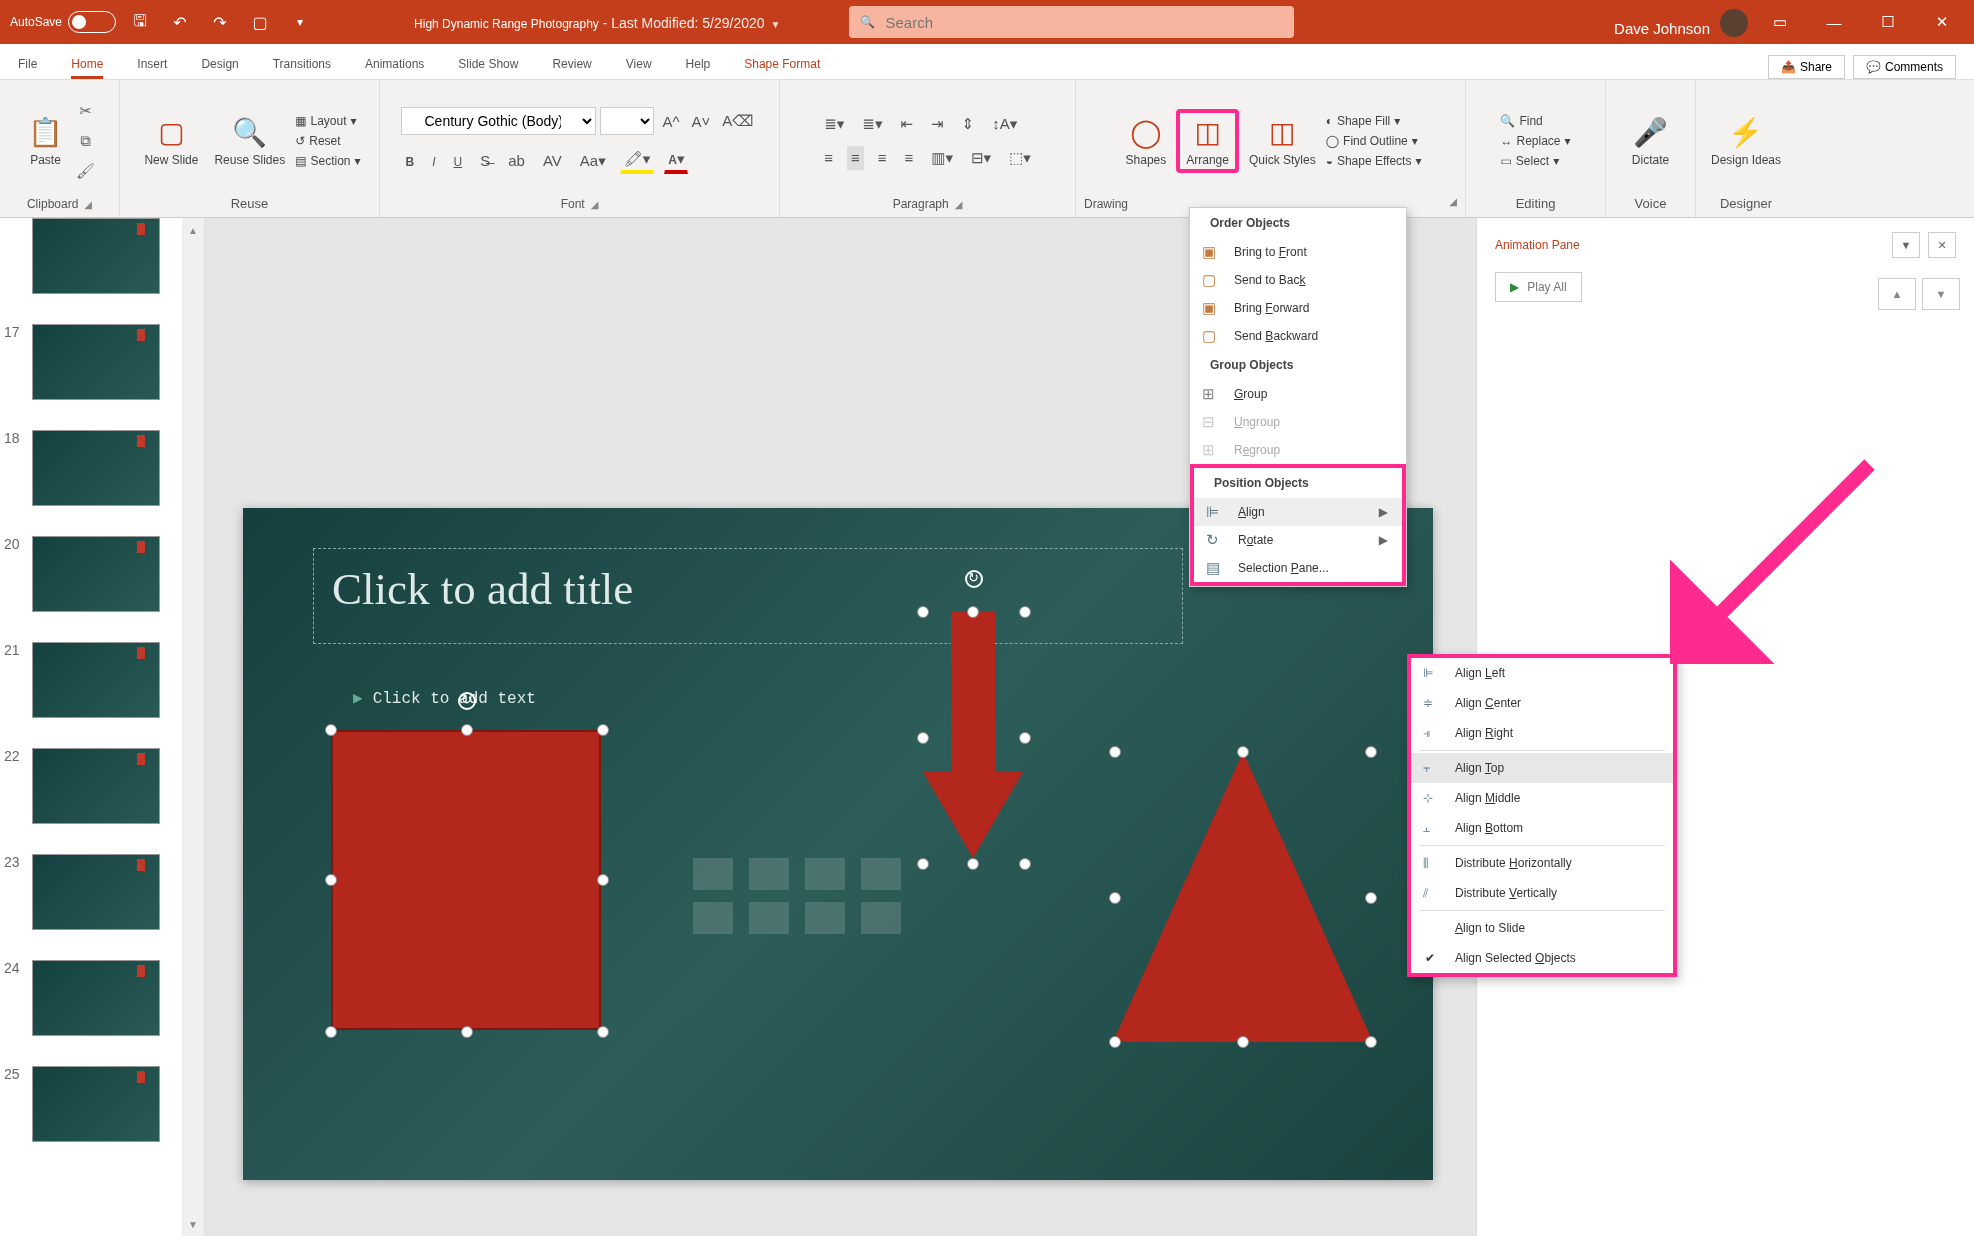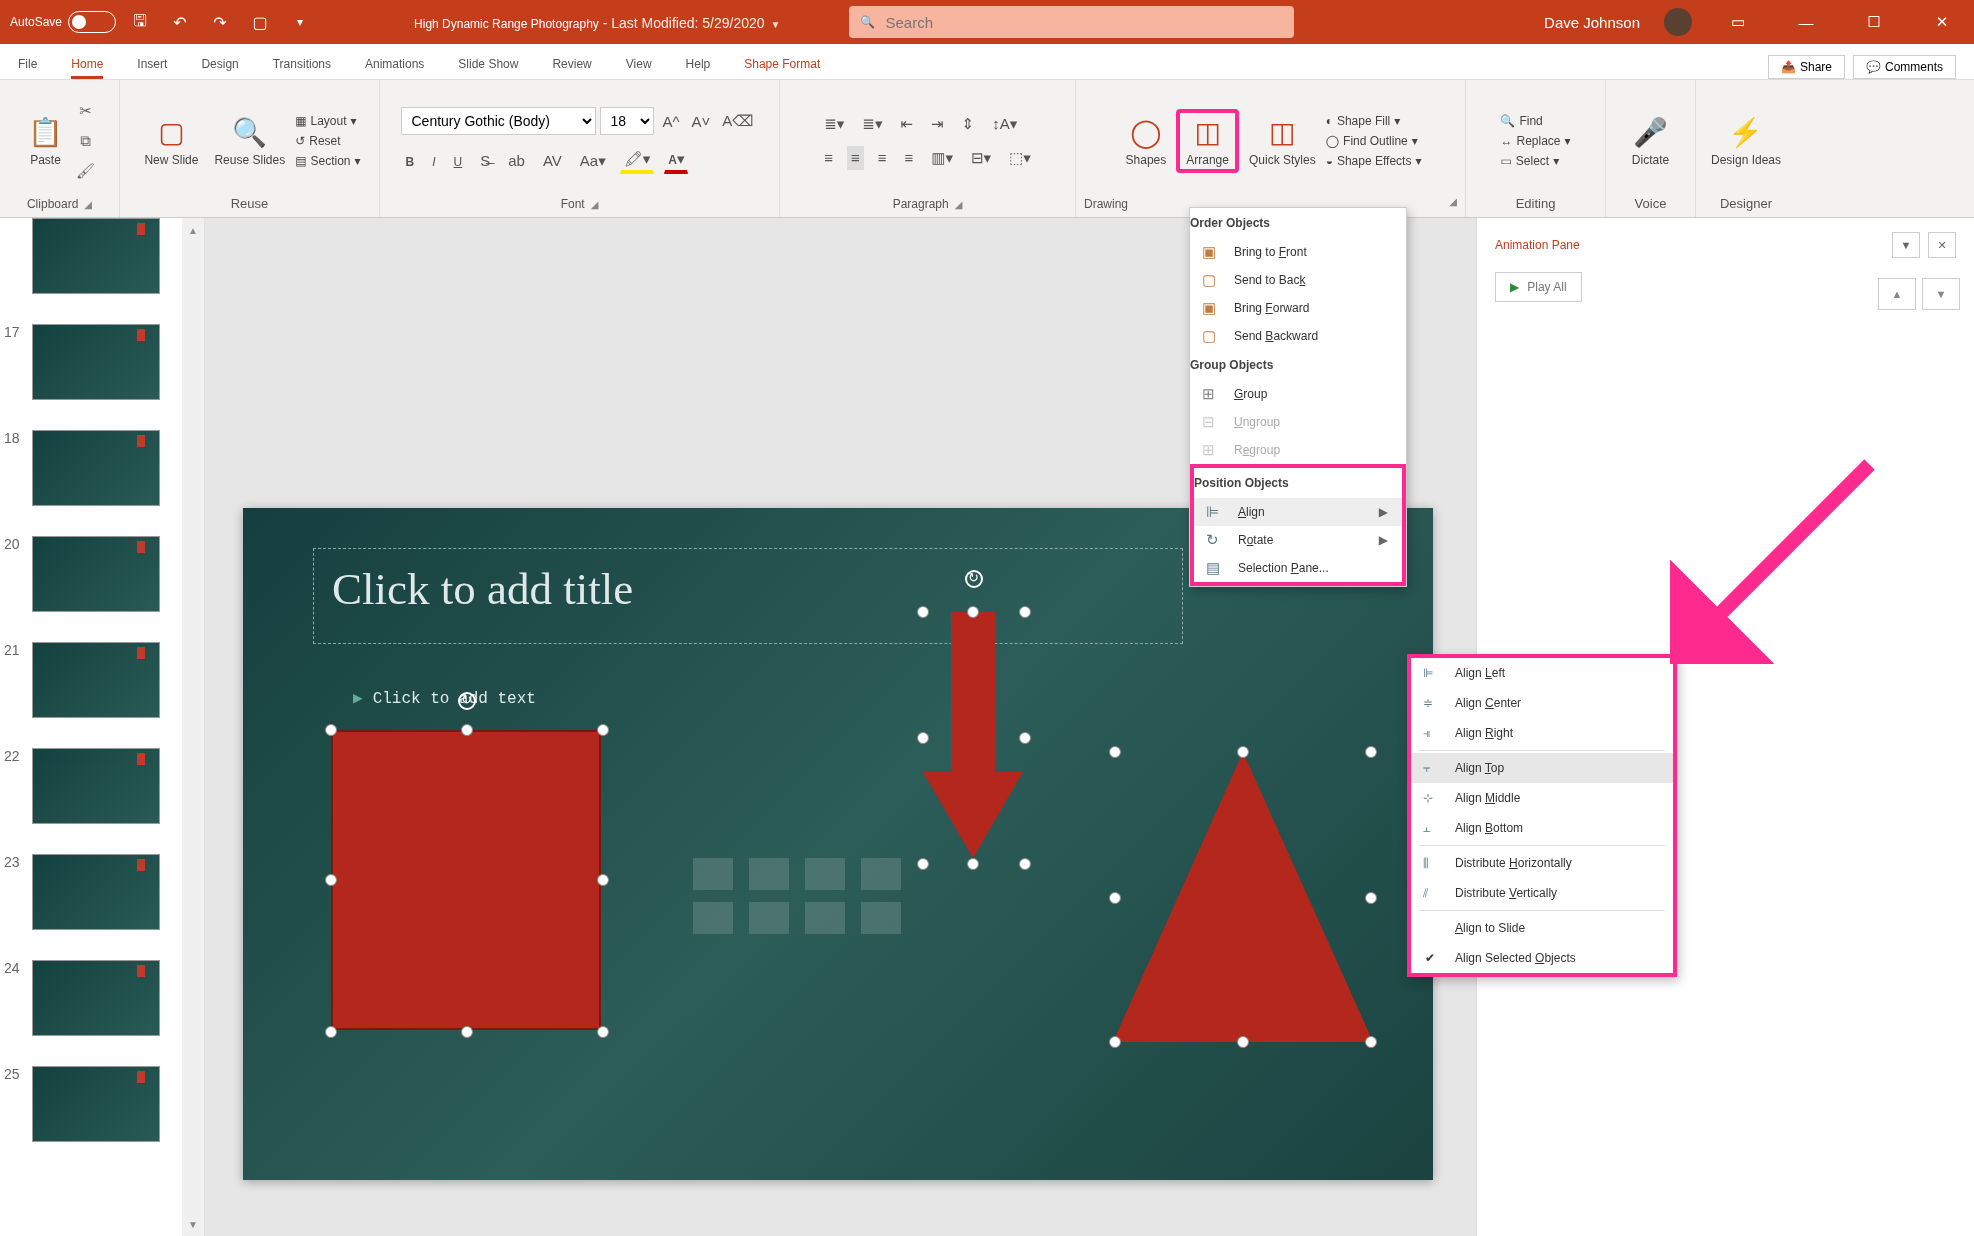--- a/index.html
+++ b/index.html
@@ -9,21 +9,21 @@
 .titlebar{height:44px;background:#c43e1c;display:flex;align-items:center;color:#fff;padding:0 10px;gap:8px}
 .autosave-toggle{display:flex;align-items:center;gap:6px;font-size:13px}
 .toggle-pill{width:48px;height:22px;border:1px solid #fff;border-radius:11px;position:relative;background:transparent}
 .toggle-knob{width:14px;height:14px;border-radius:50%;background:#fff;position:absolute;left:3px;top:3px}
 .titlebar .qat-btn{width:32px;height:30px;display:flex;align-items:center;justify-content:center;color:#fff;font-size:16px}
 .doc-title{margin-left:90px;font-size:15px;white-space:nowrap}
 .doc-title .saved{opacity:.9;font-size:14px}
 .doc-title .caret{font-size:10px;opacity:.8;margin-left:6px}
 .searchbox{margin-left:60px;flex:0 0 445px;height:32px;background:#f7b5a0;border-radius:4px;display:flex;align-items:center;padding:0 12px;color:#7d2c15}
 .searchbox input{background:transparent;border:none;outline:none;font-size:15px;color:#7d2c15;flex:1}
-.user-area{margin-left:auto;display:flex;align-items:center;gap:24px}
+.user-area{margin-left:auto;display:flex;align-items:flex-end;gap:10px}
 .user-area .uname{font-size:15px}
 .avatar{width:28px;height:28px;border-radius:50%;background:#5a4030}
 .winbtn{width:44px;height:30px;display:flex;align-items:center;justify-content:center;font-size:15px;color:#fff}
 
 
 .tabs{height:36px;background:#fff;display:flex;align-items:flex-end;padding:0 18px;gap:34px;border-bottom:1px solid #ddd;font-size:15px}
 .tab{padding-bottom:8px;color:#555;cursor:pointer}
 .tab.active{color:#c43e1c;border-bottom:3px solid #c43e1c;padding-bottom:5px}
 .tabs-right{margin-left:auto;display:flex;gap:8px}
 .tabs-right .btn{border:1px solid #ccc;padding:4px 12px;font-size:14px;display:flex;align-items:center;gap:4px}
@@ -40,21 +40,21 @@
 .smallstack div{display:flex;align-items:center;gap:4px}
 .iconbtn{width:24px;height:24px;display:flex;align-items:center;justify-content:center;color:#666;font-size:15px}
 .arrange-hl{border:4px solid #ff2a8e;border-radius:4px}
 
 
 #drawing-group .group-label{position:relative;width:100%}
 #drawing-group .dl{position:absolute;right:0}
 
 .font-row1{display:flex;align-items:center;gap:4px;margin-bottom:8px}
 .font-row2{display:flex;align-items:center;gap:10px}
-.fsel{border:1px solid #ccc;background:#fff;height:28px;padding:0 5px;font-size:14px}
+.fsel{border:1px solid #ccc;background:#fff;height:28px;padding:0 18px;font-size:14px}
 .btnlike{border:1px solid transparent;padding:2px 3px;font-size:15px;color:#555}
 
 
 .workspace{position:absolute;top:218px;left:0;right:0;bottom:0;display:flex}
 .thumbrail{width:205px;background:#fff;border-right:1px solid #e0e0e0;overflow-y:auto;display:flex;flex-direction:column;position:relative}
 .thumb-scroll{position:absolute;right:0;top:0;bottom:0;width:22px;background:#f0f0f0}
 .thumb-scroll-btn{height:24px;display:flex;align-items:center;justify-content:center;color:#888;font-size:10px}
 .thumb-track{flex:1}
 .thumb-scroll{display:flex;flex-direction:column}
 .slide-thumb{display:flex;gap:6px;padding:26px 26px 4px 4px}
@@ -77,21 +77,21 @@
 .arrow-head{position:absolute;left:0;top:160px;width:0;height:0;border-left:50px solid transparent;border-right:50px solid transparent;border-top:86px solid #b3271c}
 .tri-shape{position:absolute;left:870px;top:244px;width:0;height:0;border-left:130px solid transparent;border-right:130px solid transparent;border-bottom:290px solid #b3271c}
 
 .placeholder-icons{position:absolute;left:450px;top:350px;display:grid;grid-template-columns:repeat(4,44px);gap:12px}
 .placeholder-icons div{width:40px;height:32px;background:#6a8a88;opacity:.5}
 
 .canvas-scroll{position:absolute;right:0;top:0;bottom:0;width:20px;background:#efefef}
 
 
 .arrange-menu{position:absolute;left:1189px;top:207px;width:218px;background:#fff;border:1px solid #ccc;box-shadow:2px 4px 10px rgba(0,0,0,.25);z-index:50;font-size:14px}
-.arrange-menu .hdr{padding:8px 0;font-weight:600;color:#444}
+.arrange-menu .hdr{padding:8px 20px;font-weight:600;color:#444}
 .arrange-menu .mi{padding:7px 14px 7px 44px;position:relative;color:#333;display:flex;align-items:center}
 .arrange-menu .mi .mico{position:absolute;left:12px;font-size:15px;color:#c27a3e}
 .arrange-menu .mi.disabled{color:#aaa}
 .arrange-menu .mi .chev{margin-left:auto;color:#666}
 .arrange-menu .mi.hl{background:#eee}
 .pos-section{border:4px solid #ff2a8e}
 
 .align-sub{position:absolute;left:1407px;top:654px;width:270px;background:#fff;border:1px solid #ccc;box-shadow:2px 4px 10px rgba(0,0,0,.25);z-index:60;font-size:14px;border:4px solid #ff2a8e}
 .align-sub .mi{padding:8px 14px 8px 44px;position:relative;color:#333}
 .align-sub .mi .mico{position:absolute;left:12px;color:#5a7a88}

